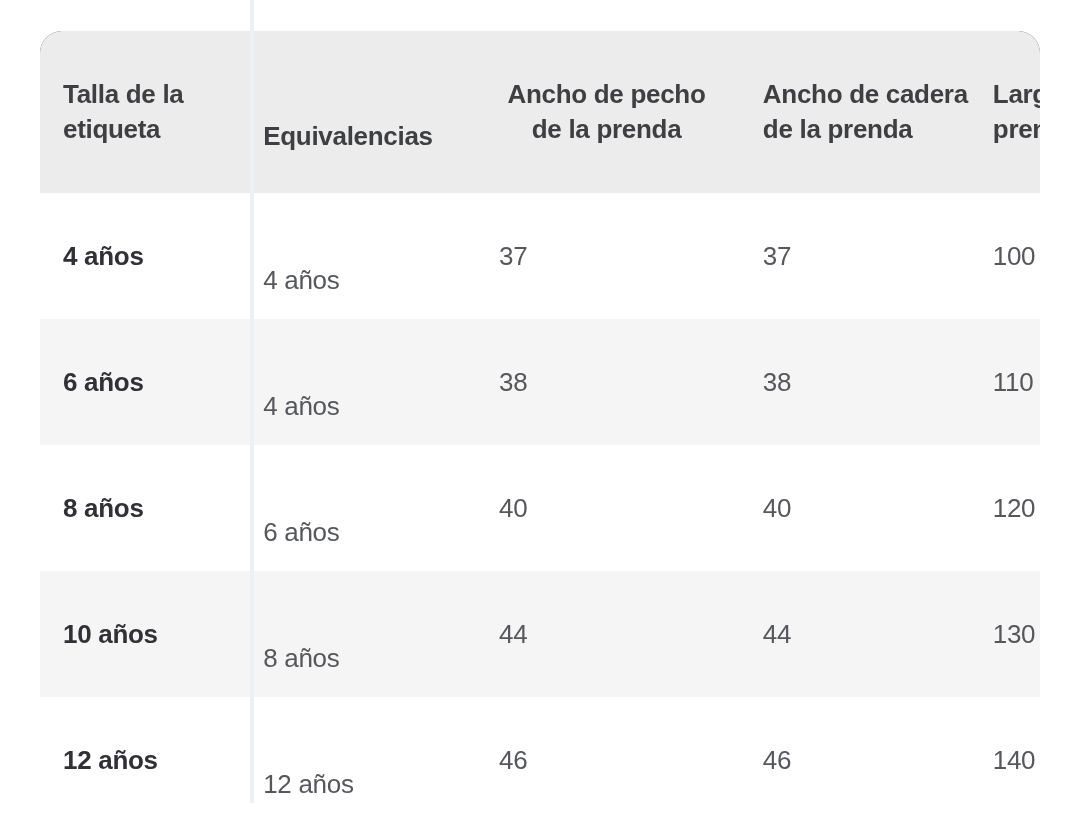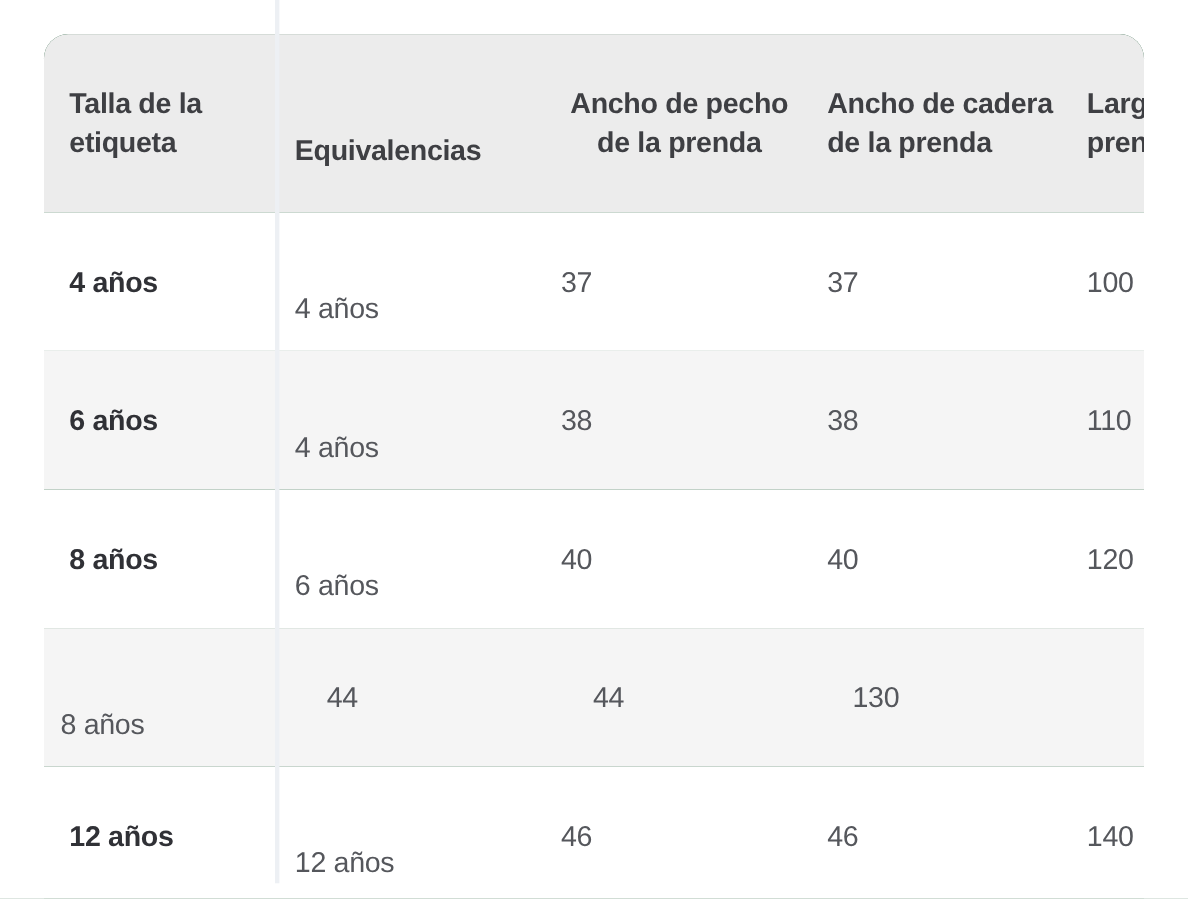--- a/index.html
+++ b/index.html
@@ -34,21 +34,21 @@
   .t-cell {
     display: flex; align-items: center;
     box-sizing: border-box;
     font-size: 26px;
     color: #55575c;
     padding-right: 10px;
   }
   .t-cell.c0 { width: 213px; padding-left: 23px; }
   .t-cell.c1 { width: 257px; padding-left: 15px; margin-top: 48px; }
   .t-cell.c2 { width: 242px; text-align: center; }
-  .t-cell.c3 { width: 236px; }
+  .t-cell.c3 { width: 236px; margin-left: 28px; }
   .t-cell.c4 { width: 190px; }
 
   .t-row.header .t-cell {
     font-weight: 600;
     color: #3e3f43;
     line-height: 35px;
   }
   .t-row.header .hdr-text { max-width: 190px; }
   .t-row.header .c2 .hdr-text,
   .t-row.header .c3 .hdr-text { max-width: 215px; }
@@ -111,20 +111,21 @@
 
       <div class="t-row data">
         <div class="t-cell c0">8 años</div>
         <div class="t-cell c1">6 años</div>
         <div class="t-cell c2">40</div>
         <div class="t-cell c3">40</div>
         <div class="t-cell c4">120</div>
       </div>
 
       <div class="t-row data alt">
+        <div class="t-cell c0">10 años</div>
         <div class="t-cell c1">8 años</div>
         <div class="t-cell c2">44</div>
         <div class="t-cell c3">44</div>
         <div class="t-cell c4">130</div>
       </div>
 
       <div class="t-row data">
         <div class="t-cell c0">12 años</div>
         <div class="t-cell c1">12 años</div>
         <div class="t-cell c2">46</div>

